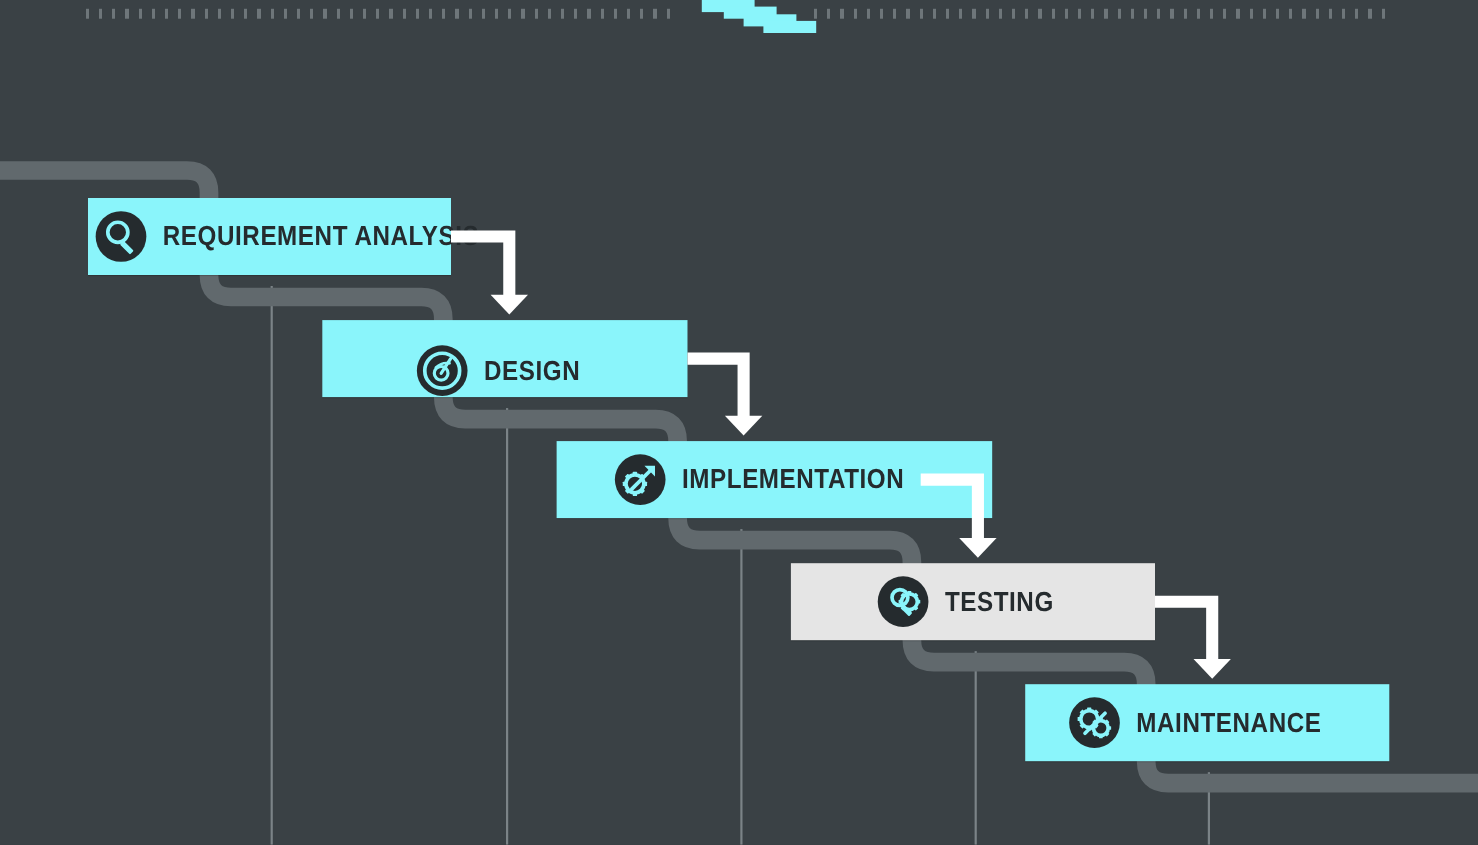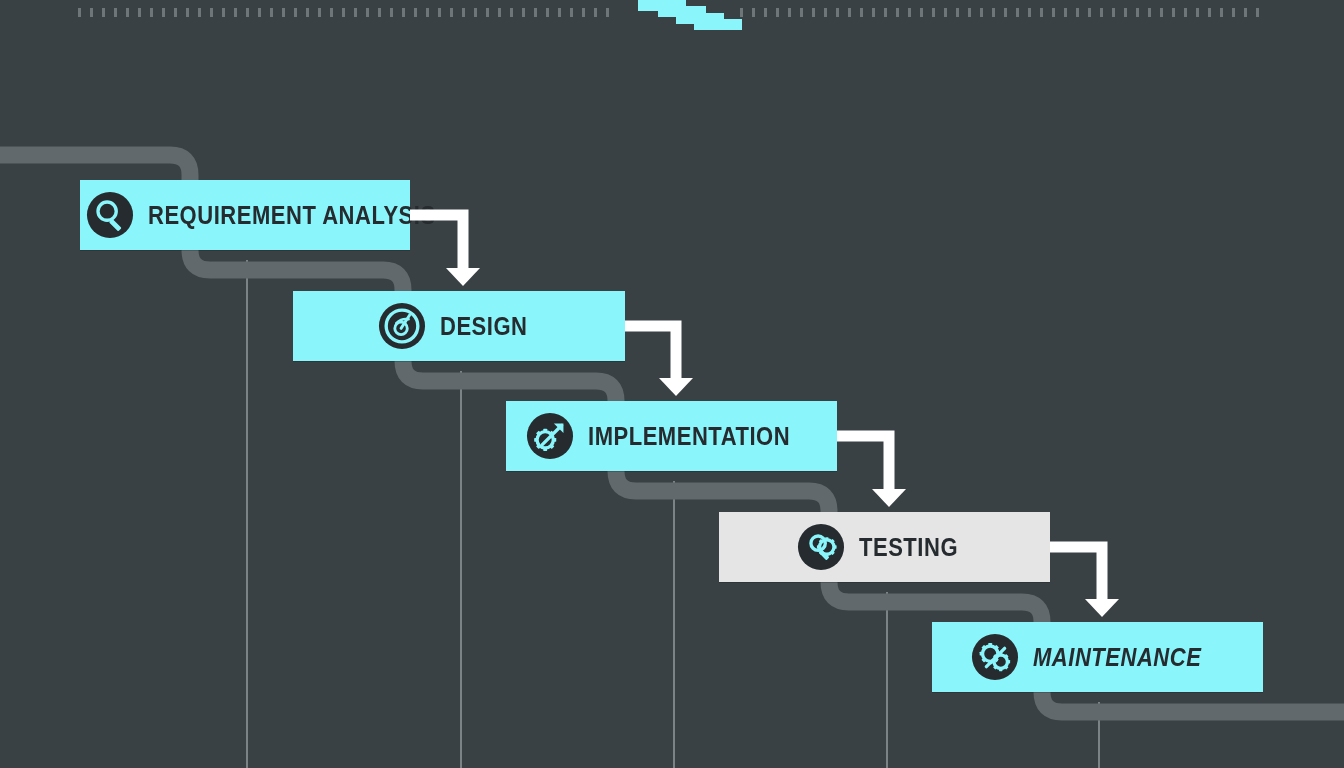--- a/index.html
+++ b/index.html
@@ -95,33 +95,33 @@
       <div class="phase-box" style="left: 80px; top: 180px; width: 330px; background: rgb(138, 245, 251);">
         <div class="phase-inner">
           <span class="phase-icon"><svg viewBox="0 0 100 100" width="48" height="48" xmlns="http://www.w3.org/2000/svg">
               <circle cx="50" cy="50" r="48" fill="#252b2e"></circle>
               <circle cx="44" cy="42" r="19" fill="none" stroke="#8af5fb" stroke-width="7"></circle>
               <rect x="55" y="58" width="27" height="10" rx="2" fill="#8af5fb" transform="rotate(45 55 58)"></rect>
             </svg></span>
           <span class="phase-label" style="color: rgb(37, 43, 46);">REQUIREMENT ANALYSIS</span>
         </div>
       </div>
-      <div class="phase-box" style="left: 293px; top: 291px; width: 332px; background: rgb(138, 245, 251);">
+      <div class="phase-box" style="left: 293px; top: 291px; width: 332px; background: rgb(138, 245, 251); align-items: flex-end;">
         <div class="phase-inner">
           <span class="phase-icon"><svg viewBox="0 0 100 100" width="48" height="48" xmlns="http://www.w3.org/2000/svg">
               <circle cx="50" cy="50" r="48" fill="#252b2e"></circle>
               <circle cx="50" cy="50" r="33" fill="none" stroke="#8af5fb" stroke-width="7"></circle>
               <circle cx="48" cy="55" r="13" fill="none" stroke="#8af5fb" stroke-width="6"></circle>
               <path d="M48 55 L66 27" stroke="#8af5fb" stroke-width="6" fill="none" stroke-linecap="round"></path>
               <path d="M38 44 Q50 33 64 36" stroke="#8af5fb" stroke-width="5" fill="none" stroke-linecap="round"></path>
             </svg></span>
           <span class="phase-label" style="color: rgb(37, 43, 46);">DESIGN</span>
         </div>
       </div>
-      <div class="phase-box" style="left: 506px; top: 401px; width: 331px; background: rgb(138, 245, 251);">
+      <div class="phase-box" style="left: 506px; top: 401px; width: 396px; background: rgb(138, 245, 251);">
         <div class="phase-inner">
           <span class="phase-icon"><svg viewBox="0 0 100 100" width="48" height="48" xmlns="http://www.w3.org/2000/svg">
               <circle cx="50" cy="50" r="48" fill="#252b2e"></circle>
               <g fill="#8af5fb">
                 <circle cx="40" cy="58" r="17" fill="none" stroke="#8af5fb" stroke-width="7"></circle>
                 <rect x="55" y="54" width="8" height="8" rx="1" transform="rotate(0 59 58)"></rect>
                 <rect x="49.435028842544405" y="67.4350288425444" width="8" height="8" rx="1" transform="rotate(45 53.435028842544405 71.4350288425444)"></rect>
                 <rect x="36" y="73" width="8" height="8" rx="1" transform="rotate(90 40 77)"></rect>
                 <rect x="22.5649711574556" y="67.4350288425444" width="8" height="8" rx="1" transform="rotate(135 26.5649711574556 71.4350288425444)"></rect>
                 <rect x="17" y="54" width="8" height="8" rx="1" transform="rotate(180 21 58)"></rect>
@@ -151,21 +151,21 @@
                 <rect x="58.5" y="29.5" width="7" height="7" rx="1" transform="rotate(270 62 33)"></rect>
                 <rect x="70.5208152801713" y="34.47918471982869" width="7" height="7" rx="1" transform="rotate(315 74.0208152801713 37.97918471982869)"></rect>
                 <circle cx="62" cy="50" r="6" fill="#252b2e"></circle>
               </g>
               <circle cx="44" cy="42" r="15" fill="none" stroke="#8af5fb" stroke-width="7"></circle>
               <rect x="52" y="56" width="22" height="9" rx="2" fill="#8af5fb" transform="rotate(45 52 56)"></rect>
             </svg></span>
           <span class="phase-label" style="color: rgb(37, 43, 46);">TESTING</span>
         </div>
       </div>
-      <div class="phase-box" style="left: 932px; top: 622px; width: 331px; background: rgb(138, 245, 251); font-style: italic;">
+      <div class="phase-box" style="left: 932px; top: 622px; width: 331px; background: rgb(138, 245, 251);">
         <div class="phase-inner">
           <span class="phase-icon"><svg viewBox="0 0 100 100" width="48" height="48" xmlns="http://www.w3.org/2000/svg">
               <circle cx="50" cy="50" r="48" fill="#252b2e"></circle>
               <g fill="#8af5fb">
                 <circle cx="40" cy="43" r="16" fill="none" stroke="#8af5fb" stroke-width="7"></circle>
                 <rect x="54" y="39" width="8" height="8" rx="1" transform="rotate(0 58 43)"></rect>
                 <rect x="48.72792206135786" y="51.72792206135786" width="8" height="8" rx="1" transform="rotate(45 52.72792206135786 55.72792206135786)"></rect>
                 <rect x="36" y="57" width="8" height="8" rx="1" transform="rotate(90 40 61)"></rect>
                 <rect x="23.272077938642145" y="51.72792206135786" width="8" height="8" rx="1" transform="rotate(135 27.272077938642145 55.72792206135786)"></rect>
                 <rect x="18" y="39" width="8" height="8" rx="1" transform="rotate(180 22 43)"></rect>

